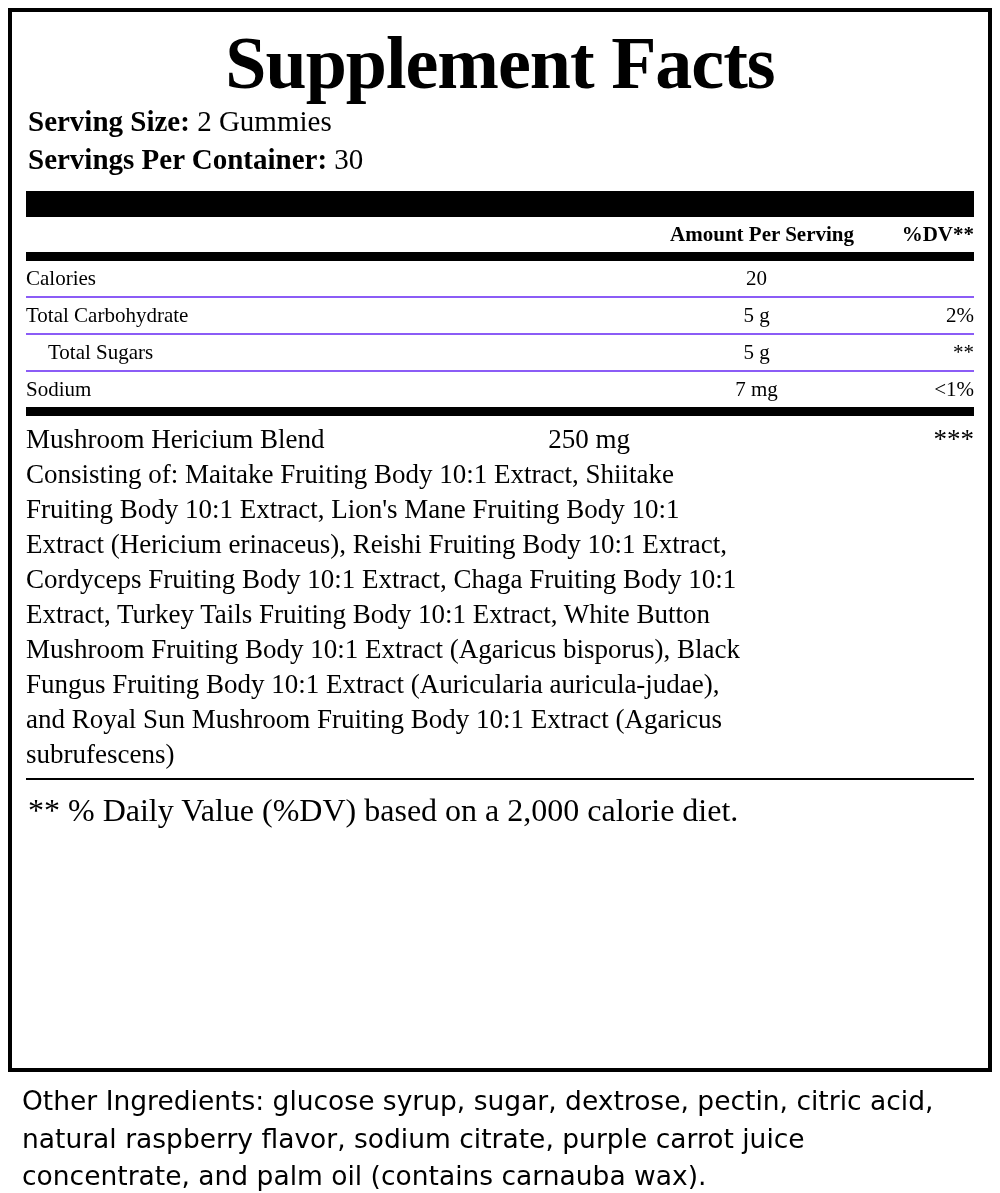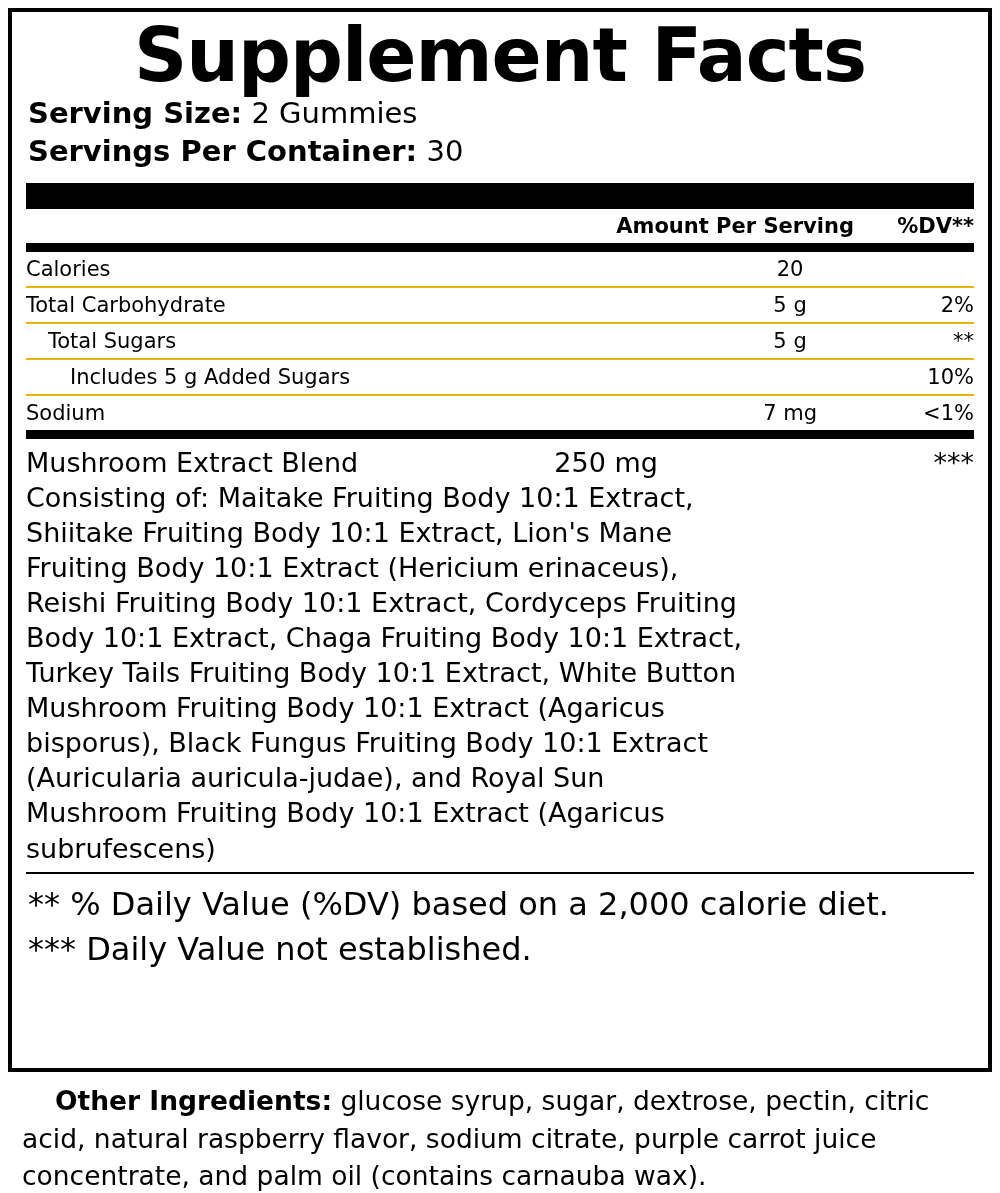--- a/index.html
+++ b/index.html
@@ -23,21 +23,22 @@
   }
 
   .panel {
     position: absolute;
     left: 8px;
     top: 8px;
     width: 984px;
     height: 1064px;
     border: 4px solid #000;
     box-sizing: border-box;
-    padding: 0 14px;
+    padding: 8px 14px;
+    font-family: Liberation Serif, serif;
   }
 
   .title {
     font-size: 74px;
     font-weight: 700;
     line-height: 1.0;
     letter-spacing: -1px;
     text-align: center;
     margin: 6px 0 2px 0;
     white-space: nowrap;
@@ -91,21 +92,21 @@
   }
   .col-dv {
     text-align: right;
     white-space: nowrap;
     width: 110px;
   }
   .indent-1 { padding-left: 22px !important; }
   .indent-2 { padding-left: 44px !important; }
 
   .row-border td {
-    border-bottom: 2px solid #eab308;
+    border-bottom: 2px solid #8b5cf6;
   }
 
   .blend {
     font-size: 27px;
     line-height: 1.30;
     padding-top: 6px;
   }
   .blend-head {
     display: flex;
     justify-content: space-between;
@@ -133,21 +134,21 @@
   }
 
   .other {
     position: absolute;
     left: 22px;
     top: 1082px;
     width: 950px;
     font-size: 26.5px;
     line-height: 1.42;
   }
-  .other .b { font-weight: 700; margin-left: 33px; }
+  .other .b { font-weight: 400; }
 </style>
 </head>
 <body>
 
 <div class="label-wrap">
 
   <div class="panel">
 
     <div class="title">Supplement Facts</div>
 
@@ -184,49 +185,43 @@
       <tr class="row-border">
         <td class="col-name">Total Carbohydrate</td>
         <td class="col-amt">5 g</td>
         <td class="col-dv">2%</td>
       </tr>
       <tr class="row-border">
         <td class="col-name indent-1">Total Sugars</td>
         <td class="col-amt">5 g</td>
         <td class="col-dv">**</td>
       </tr>
-      <tr class="row-border">
-        <td class="col-name indent-2">Includes 5 g Added Sugars</td>
-        <td class="col-amt"></td>
-        <td class="col-dv">10%</td>
-      </tr>
       <tr>
         <td class="col-name">Sodium</td>
         <td class="col-amt">7 mg</td>
         <td class="col-dv">&lt;1%</td>
       </tr>
     </tbody>
       </table>
 
     <div class="rule-med"></div>
 
     <div class="blend">
       <div class="blend-head">
-        <div class="nm">Mushroom Extract Blend</div>
+        <div class="nm">Mushroom Hericium Blend</div>
         <div class="amt">250 mg</div>
         <div class="dv">***</div>
       </div>
       <div class="blend-body">Consisting of: Maitake Fruiting Body 10:1 Extract, Shiitake Fruiting Body 10:1 Extract, Lion's Mane Fruiting Body 10:1 Extract (Hericium erinaceus), Reishi Fruiting Body 10:1 Extract, Cordyceps Fruiting Body 10:1 Extract, Chaga Fruiting Body 10:1 Extract, Turkey Tails Fruiting Body 10:1 Extract, White Button Mushroom Fruiting Body 10:1 Extract (Agaricus bisporus), Black Fungus Fruiting Body 10:1 Extract (Auricularia auricula-judae), and Royal Sun Mushroom Fruiting Body 10:1 Extract (Agaricus subrufescens)</div>
     </div>
 
     <div class="rule-thin"></div>
 
     <div class="footnotes">
       <div>** % Daily Value (%DV) based on a 2,000 calorie diet.</div>
-      <div>*** Daily Value not established.</div>
     </div>
 
   </div>
 
   <div class="other">
     <span class="b">Other Ingredients:</span>
     <span>glucose syrup, sugar, dextrose, pectin, citric acid, natural raspberry flavor, sodium citrate, purple carrot juice concentrate, and palm oil (contains carnauba wax).</span>
   </div>
 
 </div>

